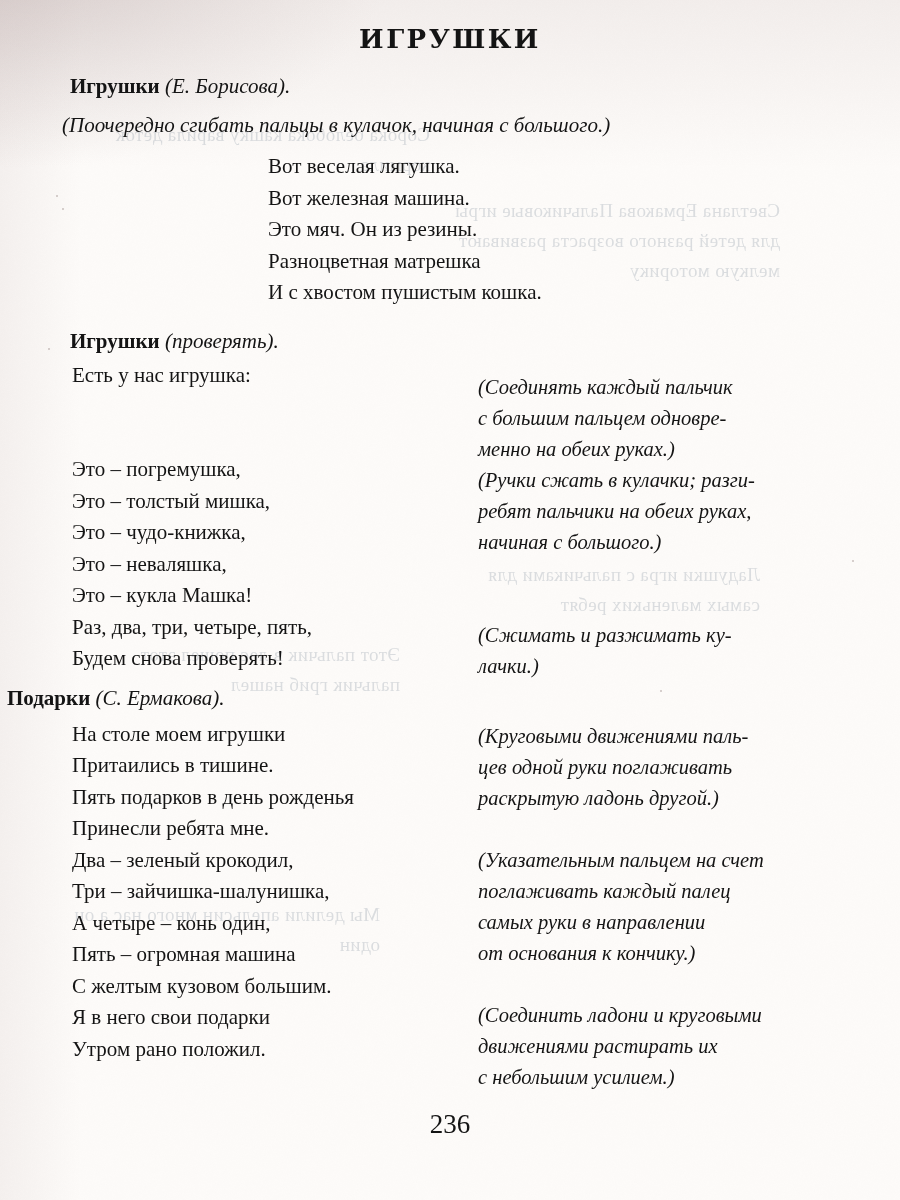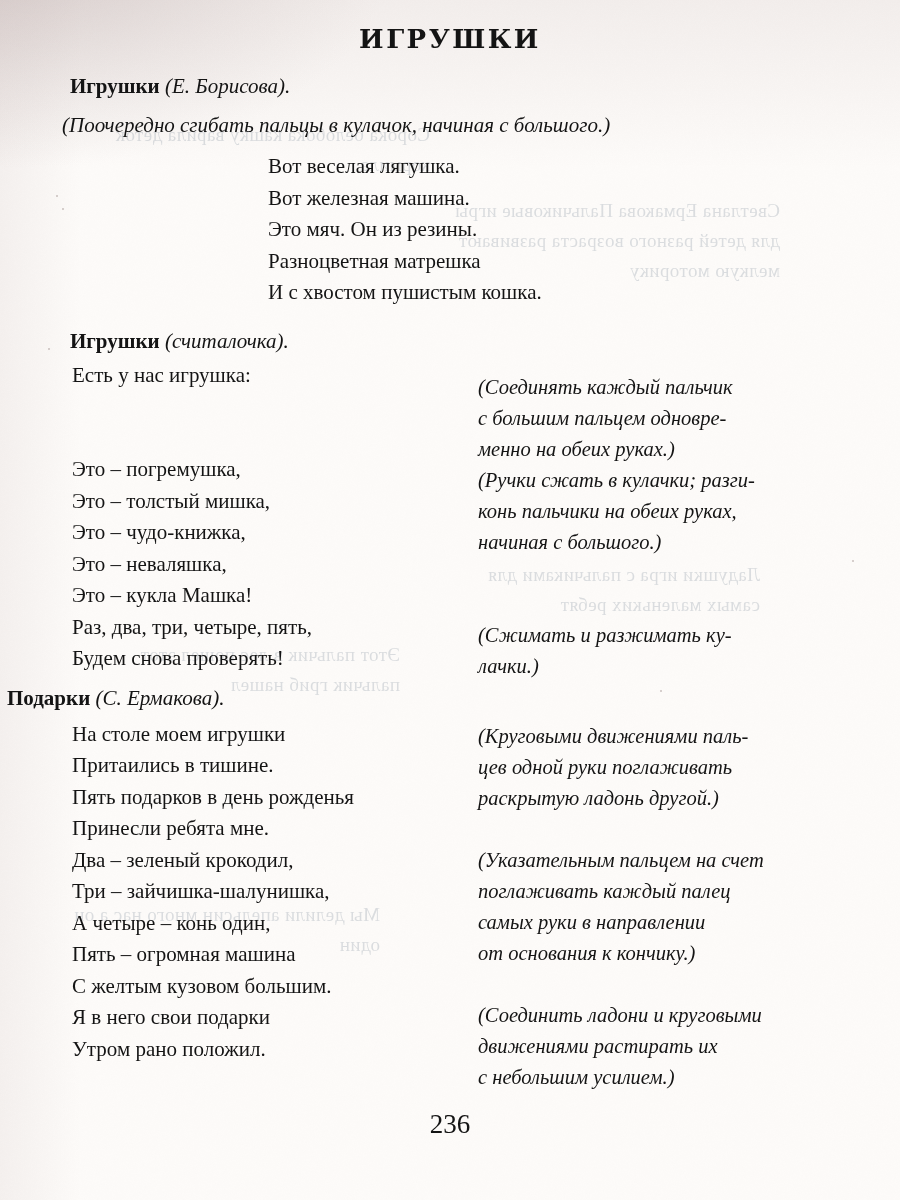--- a/index.html
+++ b/index.html
@@ -165,21 +165,21 @@
     <div class="verse-centered">
       <div>Вот веселая лягушка.</div>
       <div>Вот железная машина.</div>
       <div>Это мяч. Он из резины.</div>
       <div>Разноцветная матрешка</div>
       <div>И с хвостом пушистым кошка.</div>
     </div>
 
     <div class="sec-head">
       <span class="nm">Игрушки</span>
-      <span class="au">(считалочка).</span>
+      <span class="au">(проверять).</span>
     </div>
 
     <div class="cols" style="height:316px; margin-top:6px;">
       <div class="col-left">
         <div>Есть у нас игрушка:</div>
         <div>&nbsp;</div>
         <div>&nbsp;</div>
         <div>Это – погремушка,</div>
         <div>Это – толстый мишка,</div>
         <div>Это – чудо-книжка,</div>
@@ -189,21 +189,21 @@
         <div>Будем снова проверять!</div>
       </div>
       <div class="col-right" style="top:12px;">
         <div class="note">
           <div>(Соединять каждый пальчик</div>
           <div>с большим пальцем одновре-</div>
           <div>менно на обеих руках.)</div>
         </div>
         <div class="note">
           <div>(Ручки сжать в кулачки; разги-</div>
-          <div>конь пальчики на обеих руках,</div>
+          <div>ребят пальчики на обеих руках,</div>
           <div>начиная с большого.)</div>
         </div>
         <div class="note">
           <div>&nbsp;</div>
           <div>&nbsp;</div>
         </div>
         <div class="note">
           <div>(Сжимать и разжимать ку-</div>
           <div>лачки.)</div>
         </div>

